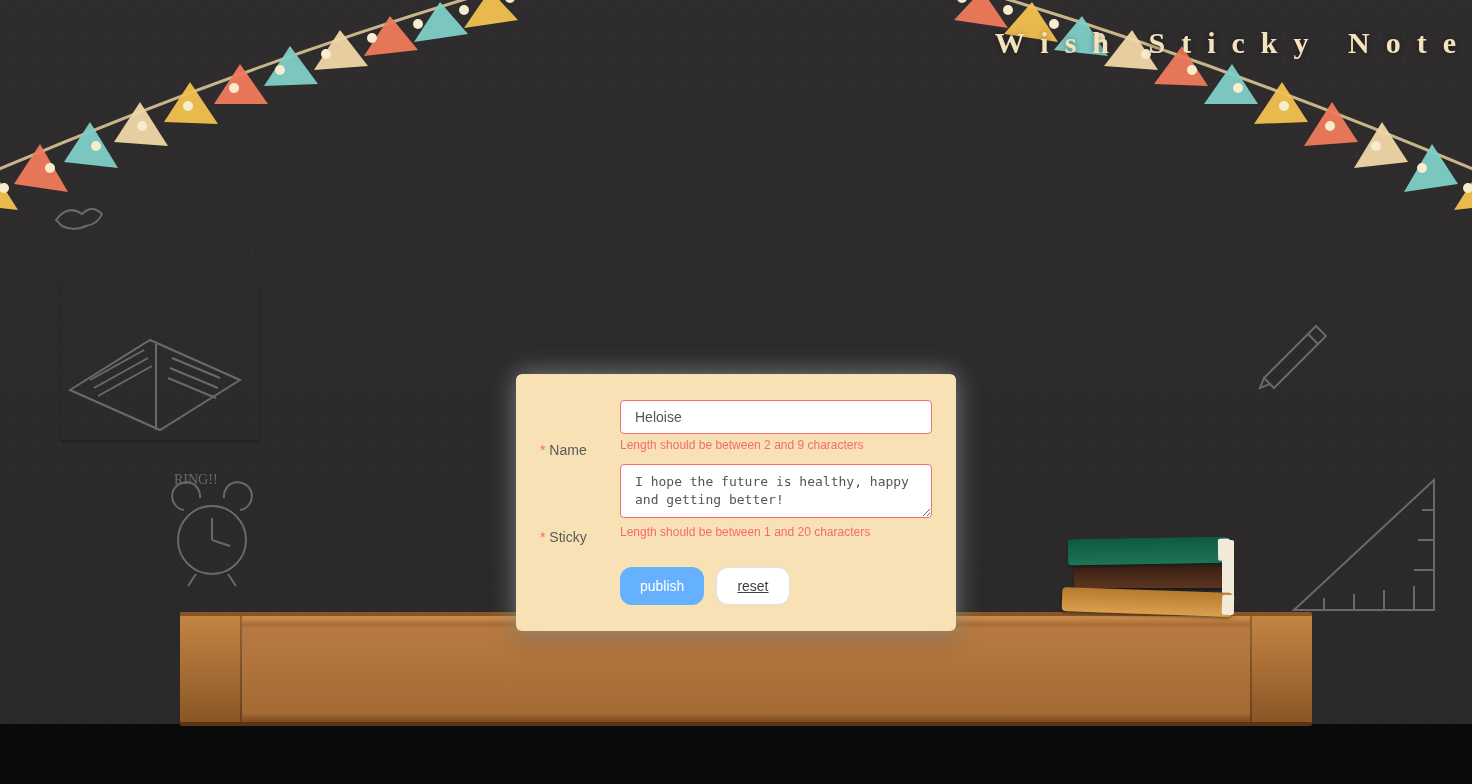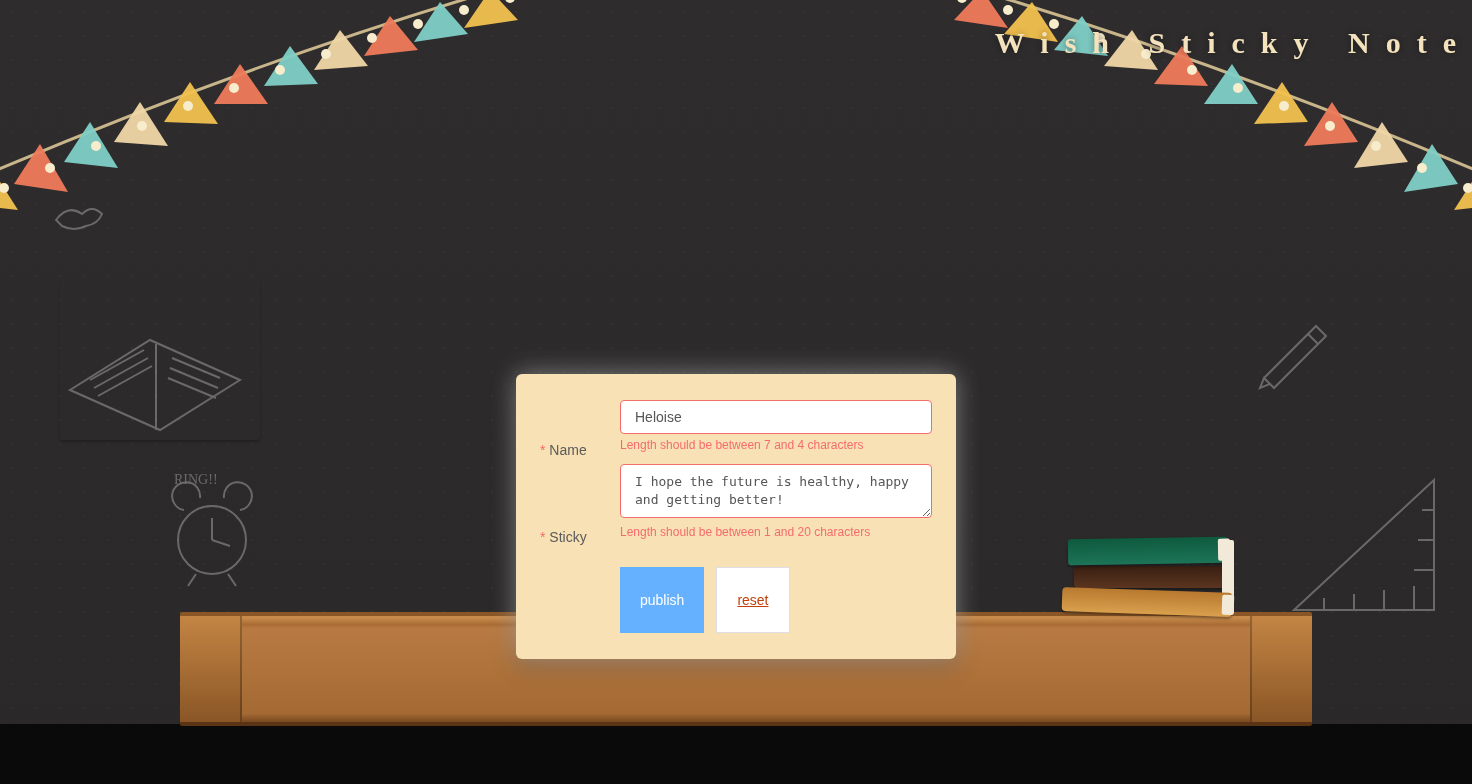--- a/index.html
+++ b/index.html
@@ -94,24 +94,24 @@
       linear-gradient(45deg,transparent 75%,#f7f7f7 75%) 0 0/14px 14px,
       linear-gradient(45deg,transparent 75%,#f7f7f7 75%) 7px 7px/14px 14px,
       linear-gradient(45deg,#f7f7f7 25%,transparent 25%) 7px 7px/14px 14px,
       #ffffff;
     display:flex; align-items:center; justify-content:center; cursor:pointer;
   }
   .uploader svg { stroke:#8c8c8c; }
 
   .actions { margin-left:80px; margin-top:22px; display:flex; gap:12px; }
   .btn {
-    border:none; border-radius:0; padding:24px 20px; font-size:14px; cursor:pointer;
+    border:none; border-radius:12px; padding:10px 20px; font-size:14px; cursor:pointer;
   }
   .btn-primary { background:#66b1ff; color:#fff; }
-  .btn-default { background:#fff; color:#c2410c; border:1px solid #dcdfe6;text-decoration:underline; }
+  .btn-default { background:#fff; color:#404040; border:1px solid #dcdfe6;text-decoration:underline; }
 </style>
 </head>
 <body>
 
 <div class="chalkboard"></div>
 <div class="black-bar"></div>
 <div class="desk"></div>
 
 <div class="books">
   <div class="book b1">
@@ -213,21 +213,21 @@
 </svg>
 
 <h1 class="title">Wish Sticky Note</h1>
 
 <div class="card">
 
   <div class="row">
     <div class="lbl req">Name</div>
     <div class="field">
       <input class="text-input" type="text" value="Heloise" style="">
-      <div class="err">Length should be between 7 and 4 characters</div>
+      <div class="err">Length should be between 2 and 9 characters</div>
     </div>
   </div>
 
   <div class="row">
     <div class="lbl req">Sticky</div>
     <div class="field">
       <textarea class="textarea" style="">I hope the future is healthy, happy and getting better!</textarea>
       <div class="err">Length should be between 1 and 20 characters</div>
     </div>
   </div>

